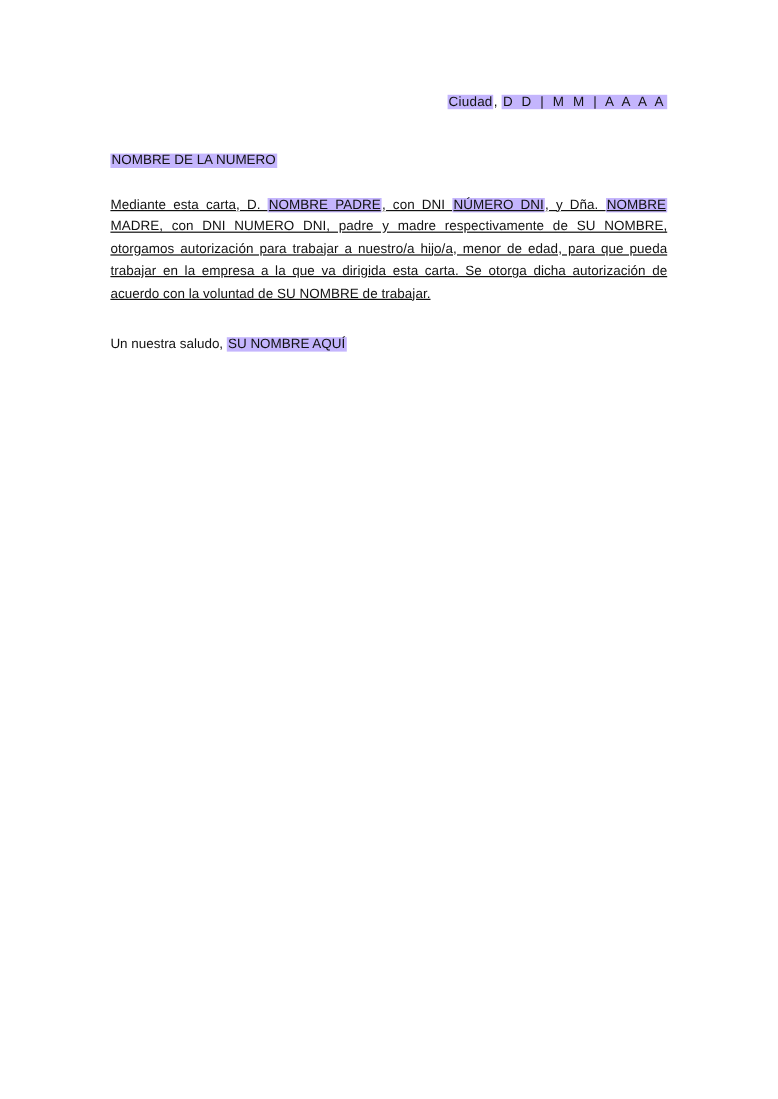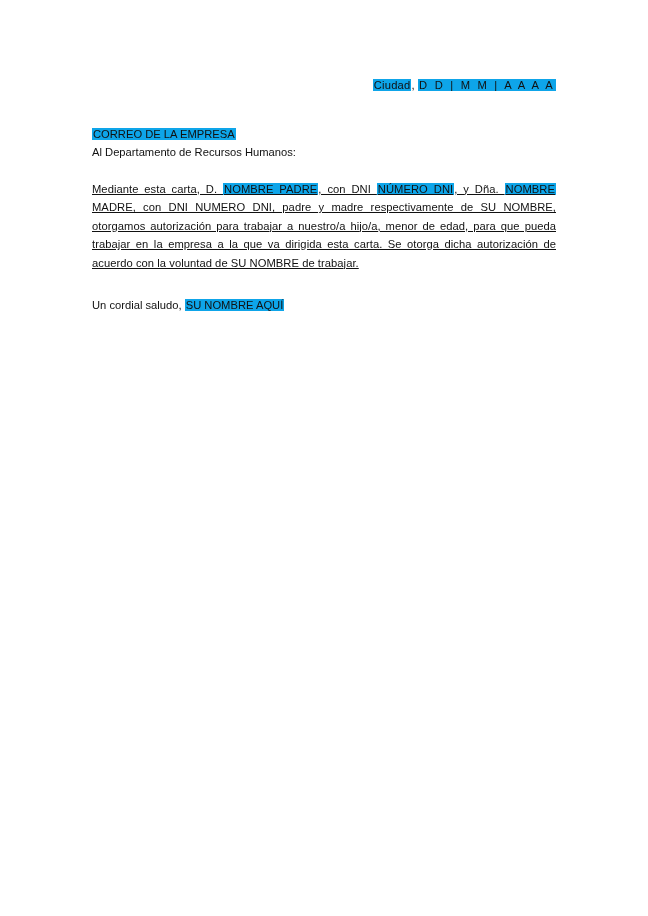--- a/index.html
+++ b/index.html
@@ -23,21 +23,21 @@
     }
     .content {
       position: absolute;
       left: 92px;
       width: 464px;
       top: 76px;
       font-size: 11.2px;
       line-height: 18.5px;
     }
     .hl {
-      background: #0ea5e9;
+      background: #c4b5fd;
       padding: 0 1px;
     }
     .date-line {
       text-align: right;
       letter-spacing: 0.2px;
       margin: 0;
     }
     .date-line .spaced {
       letter-spacing: 2.2px;
       margin-top: 40px;
@@ -61,35 +61,34 @@
 <body>
 
 <div class="page">
   <div class="content">
 
     <p class="date-line"><span class="hl">Ciudad</span><span>, </span><span class="hl spaced">D D  |  M M  |   A A A A</span></p>
 
     <div class="gap-date"></div>
 
     <div class="block-header">
-      <p><span class="hl">CORREO DE LA EMPRESA</span></p>
-      <p>Al Departamento de Recursos Humanos:</p>
+      <p><span class="hl">NOMBRE DE LA NUMERO</span></p>
     </div>
 
     <div class="gap-header"></div>
 
     <p class="justify p1"><span>Mediante esta carta, D. </span><span class="hl">NOMBRE PADRE</span><span>, con DNI </span><span class="hl">NÚMERO DNI</span><span>, y Dña. </span><span class="hl">NOMBRE</span><span> MADRE, con DNI NUMERO DNI, padre y madre respectivamente de SU NOMBRE, otorgamos autorización para trabajar a nuestro/a hijo/a, menor de edad, para que pueda trabajar en la empresa a la que va dirigida esta carta. Se otorga dicha autorización de acuerdo con la voluntad de SU NOMBRE de trabajar.</span></p>
 
     <div class="gap-para"></div>
 
 
     <div class="gap-para"></div>
 
 
     <div class="gap-sign"></div>
 
-    <p><span>Un cordial saludo, </span><span class="hl">SU NOMBRE AQUÍ</span></p>
+    <p><span>Un nuestra saludo, </span><span class="hl">SU NOMBRE AQUÍ</span></p>
 
     <div class="gap-firmas"></div>
 
 
   </div>
 </div>
 
 </body></html>

